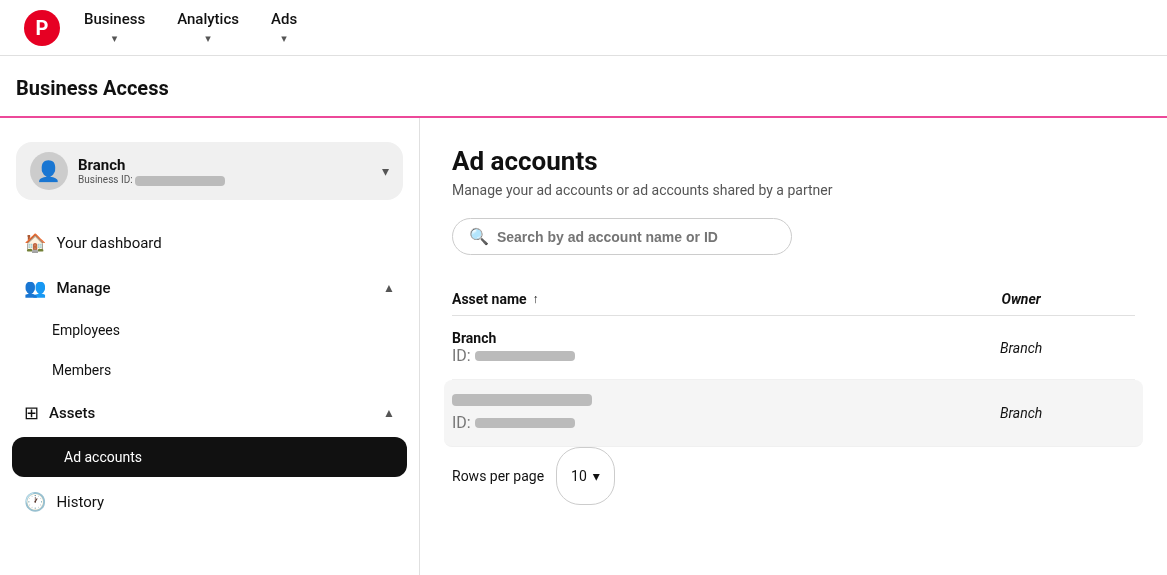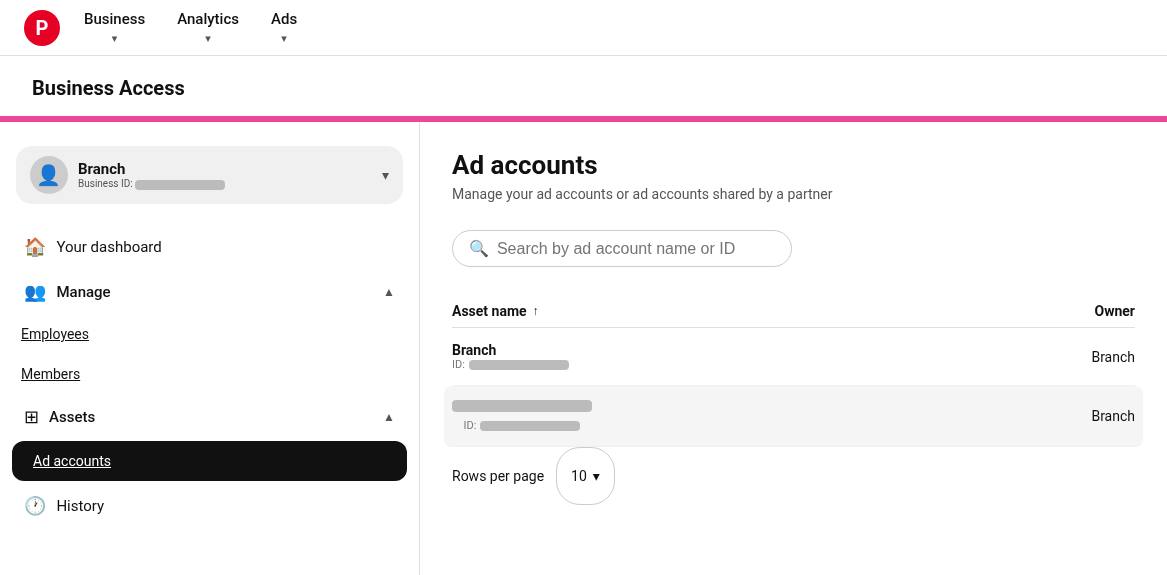--- a/index.html
+++ b/index.html
@@ -37,22 +37,22 @@
       cursor: pointer;
       font-size: 15px;
       font-weight: 500;
       color: #111;
       flex-direction: column;
     }
     .chevron-down { font-size: 11px; color: #555; }
 
     
     .page-header {
-      padding: 20px 32px 16px;
-      border-bottom: 6px solid #ec4899;
+      padding: 20px 16px 16px;
+      border-bottom: 2px solid #ec4899;
     }
     .page-header h1 { font-size: 20px; font-weight: 700; }
 
     
     .main-layout {
       display: flex;
       min-height: calc(575px - 56px - 60px);
     }
 
     
@@ -112,23 +112,22 @@
       border-radius: 0;
     }
     .sidebar-nav-item.active {
       background: #111;
       color: #fff;
       border-radius: 12px;
       margin: 2px 12px;
       padding: 12px 16px;
     }
     .sidebar-nav-item.sub {
-      padding-left: 21px;
-      font-size: 14px;
-      text-decoration: underline;
+      padding-left: 52px;
+      font-size: 14px;
     }
     .sidebar-section {
       display: flex;
       align-items: center;
       justify-content: space-between;
       padding: 12px 24px;
       cursor: pointer;
       gap: 10px;
       font-size: 15px;
       font-weight: 500;
@@ -136,67 +135,68 @@
     .sidebar-section-left { display: flex; align-items: center; gap: 10px; }
     .sidebar-section .section-chevron { font-size: 12px; color: #555; }
     .nav-icon { font-size: 18px; }
 
     
     .content-area {
       flex: 1;
       padding: 28px 32px;
     }
     .content-title { font-size: 26px; font-weight: 700; margin-bottom: 6px; }
-    .content-subtitle { font-size: 14px; color: #555; margin-bottom: 28px; }
+    .content-subtitle { font-size: 14px; color: #555; margin-bottom: 20px; }
 
     
     .search-bar {
       display: flex;
       align-items: center;
       border: 1.5px solid #ccc;
       border-radius: 24px;
       padding: 8px 16px;
       gap: 8px;
       width: 340px;
       margin-bottom: 28px;
       background: #fff;
     }
     .search-icon { color: #888; font-size: 16px; }
     .search-input {
       border: none;
       outline: none;
-      font-size: 16px;
+      font-size: 14px;
       color: #888;
       background: transparent;
       width: 100%;
+      font-weight: bold;
     }
 
     
     .table-header {
       display: flex;
       align-items: center;
       padding: 8px 0 8px;
       border-bottom: 1px solid #e0e0e0;
       font-weight: 700;
       font-size: 14px;
     }
     .col-asset { flex: 2; display: flex; align-items: center; gap: 6px; }
-    .col-owner { flex: 1; text-align: right; }
+    .col-owner { flex: 1; text-align: center; font-style: italic; }
     .sort-arrow { font-size: 12px; }
 
     .table-row {
       display: flex;
       align-items: center;
       padding: 14px 0;
       border-bottom: 1px solid #f0f0f0;
       font-size: 14px;
     }
     .table-row.highlighted { background: #f5f5f5; border-radius: 8px; padding: 14px 8px; margin: 0 -8px; }
     .asset-name { font-weight: 700; font-size: 14px; }
-    .asset-id { font-size: 11px; color: #777; display: flex; align-items: center; gap: 4px; justify-content: center; }
+    .asset-id { font-size: 16px; color: #777; display: flex; align-items: center; gap: 4px; }
     .blurred-text {
       display: inline-block;
       height: 10px;
       background: #bbb;
       border-radius: 4px;
     }
     .blurred-row-name {
       display: inline-block;
       height: 12px;
       background: #bbb;

